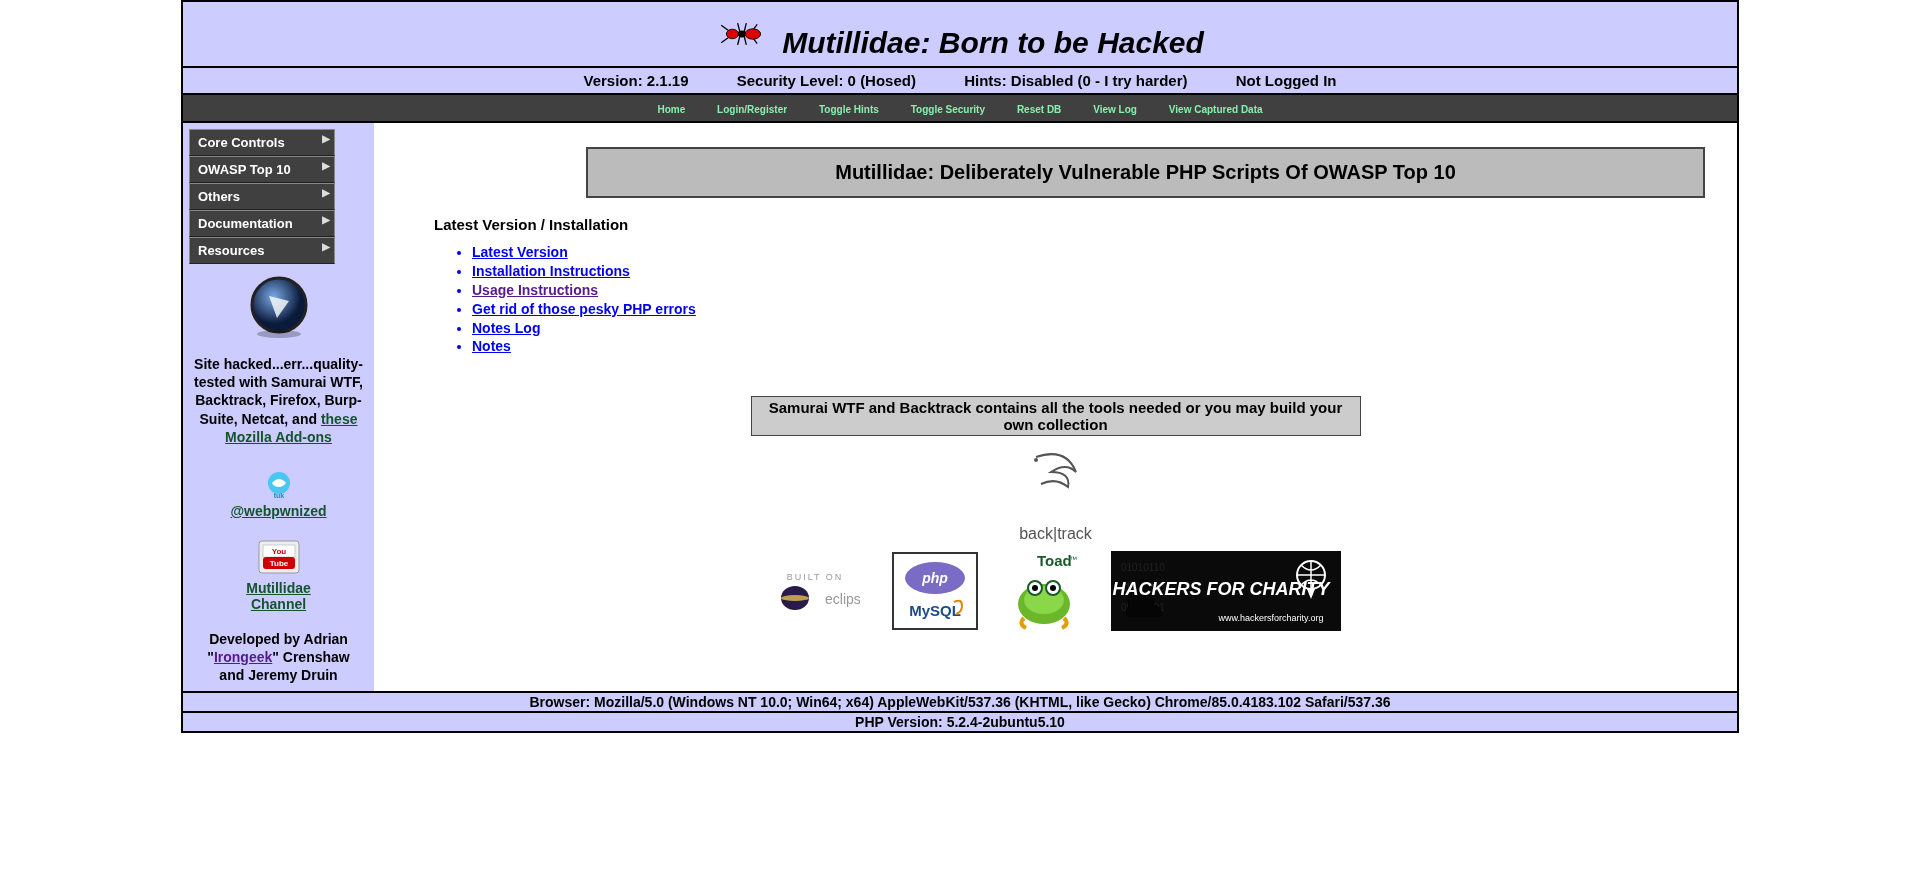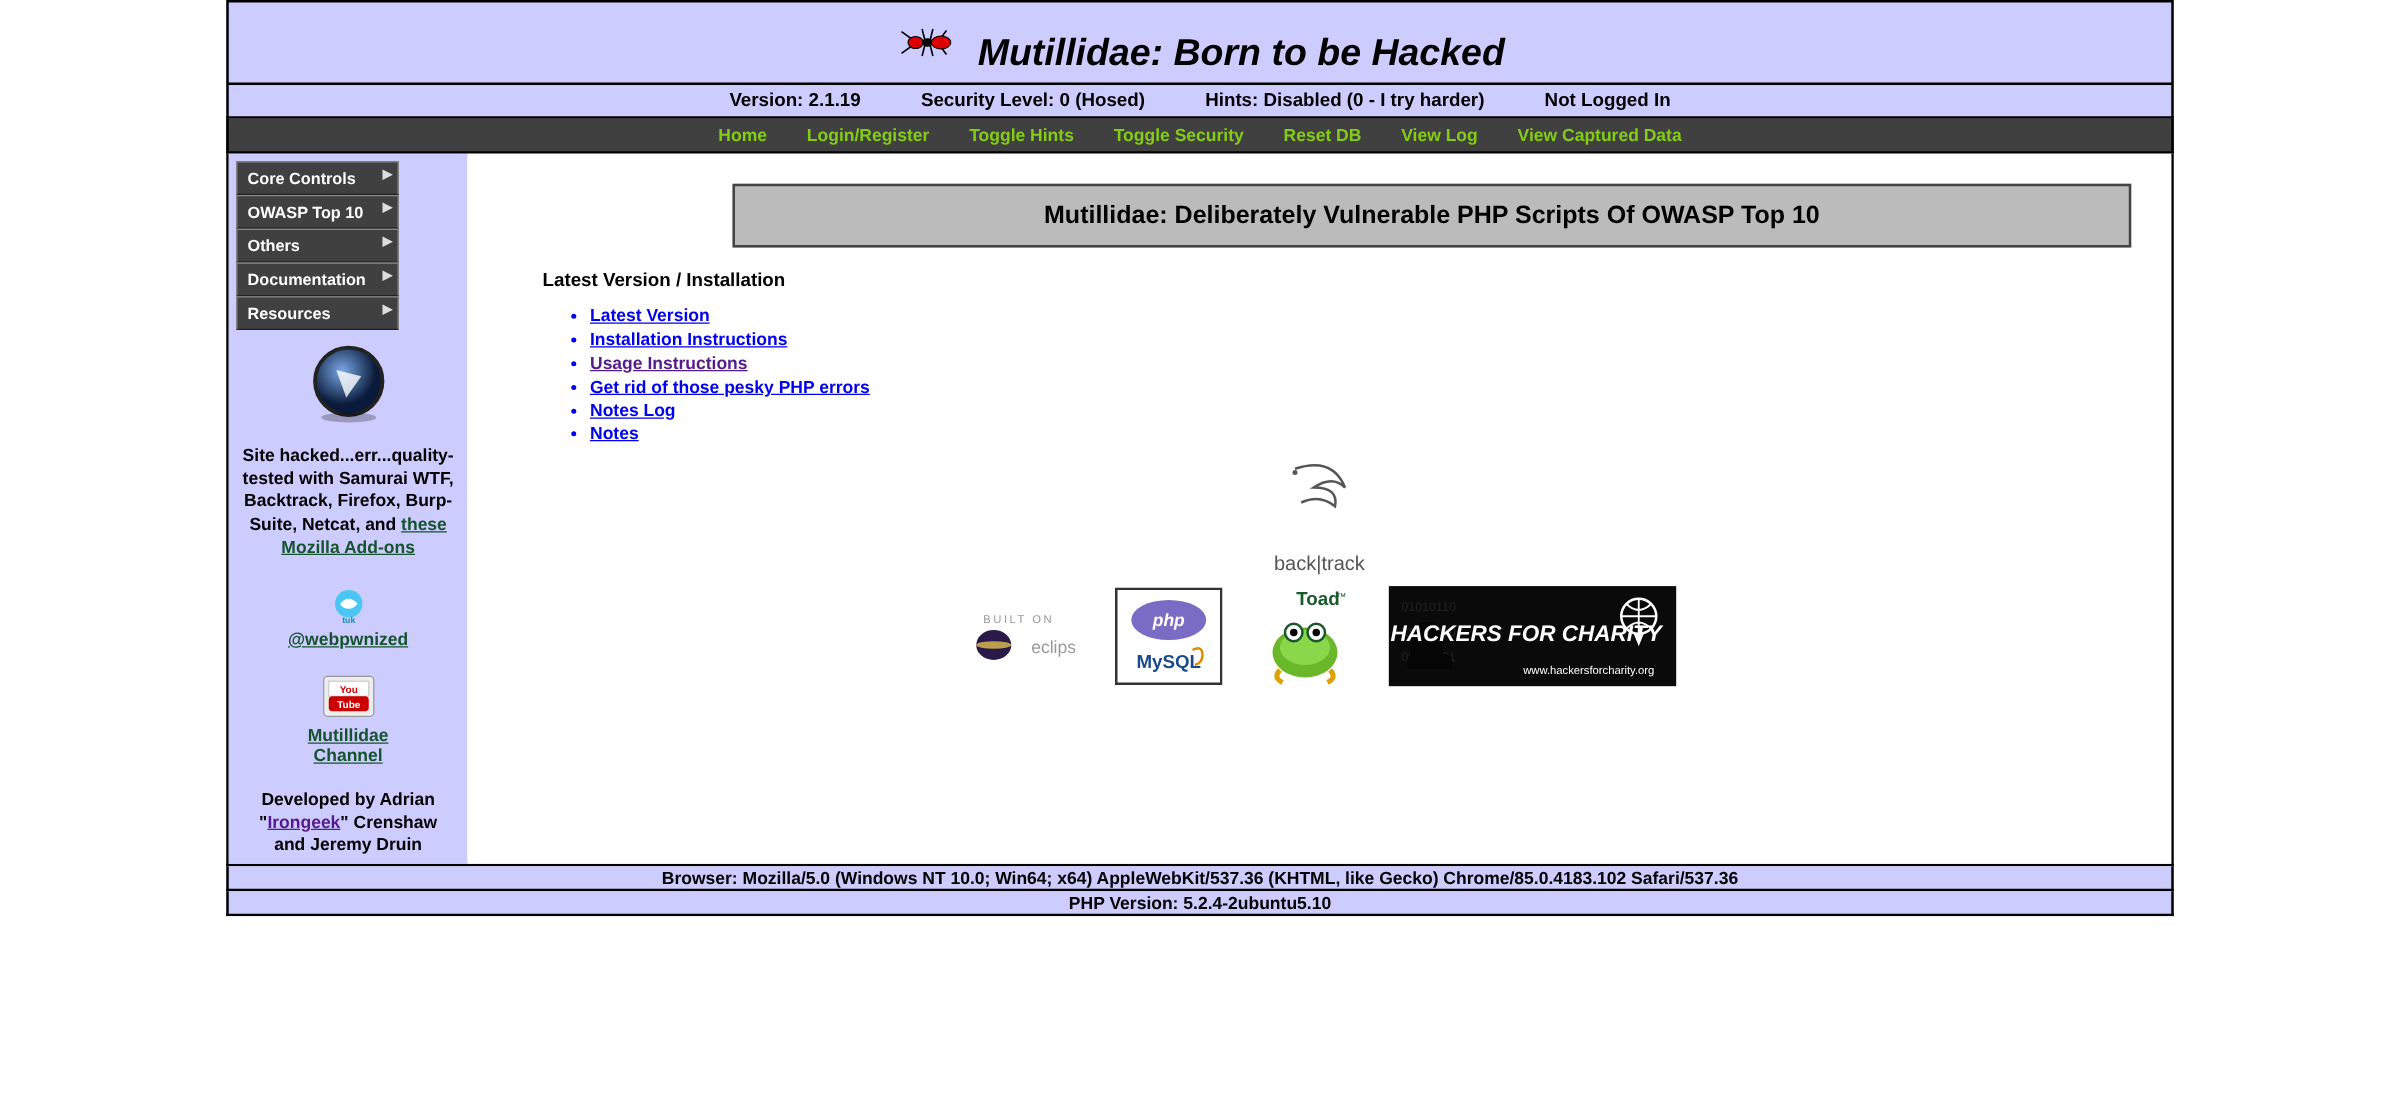--- a/index.html
+++ b/index.html
@@ -7,27 +7,27 @@
 .wrapper { width: 1558px; margin: 0 auto; }
 .header { background: #ccccff; border: 2px solid #000; text-align: center; padding: 6px 0; }
 .header-row { display: flex; align-items: flex-end; justify-content: center; gap: 14px; }
 .title { font-size: 30px; font-weight: bold; font-style: italic; }
 .bug-svg { width: 52px; height: 52px; }
 
 .status-bar { background: #ccccff; border: 2px solid #000; border-top: none; text-align: center; padding: 4px 0; font-size: 15px; font-weight: bold; }
 .status-bar span { margin: 0 22px; }
 
 .nav-bar { background: #404040; border: 2px solid #000; border-top: none; text-align: center; padding: 5px 0; }
-.nav-bar a { color: #84cc16; text-decoration: none; font-weight: bold; margin: 0 14px; font-size: 14px; }
+.nav-bar a { color: #86efac; text-decoration: none; font-weight: bold; margin: 0 14px; font-size: 10px; }
 
 .main-row { display: flex; border: 2px solid #000; border-top: none; background: #fff; }
 
 .sidebar { width: 191px; background: #ccccff; padding: 6px; font-size: 14px; text-align: center; font-weight: bold; }
 .menu { text-align: left; }
-.menu-item { position: relative; background: #404040; color: #fff; border: 1px solid #888; border-bottom: 1px solid #222; padding: 5px 8px; font-size: 13px; font-weight: bold; cursor: pointer; width: 130px; }
+.menu-item { position: relative; background: #404040; color: #fff; border: 1px solid #888; border-bottom: 1px solid #222; padding: 5px 8px; font-size: 13px; font-weight: bold; cursor: pointer; width: 146px; }
 .menu-arrow { position: absolute; right: 4px; top: 3px; font-size: 10px; color: #ddd; }
 
 .side-text { margin-top: 12px; font-weight: bold; line-height: 1.3; padding: 0 4px; }
 .side-link { color: #14532d; text-decoration: underline; font-weight: bold; }
 .side-vlink { color: #551a8b; text-decoration: underline; font-weight: bold; }
 
 .owasp-icon { margin-top: 12px; }
 .twitter-icon { margin-top: 24px; }
 .yt-icon { margin-top: 18px; }
 
@@ -149,20 +149,21 @@
     <div class="section-title">Latest Version / Installation</div>
     <ul class="link-list">
       <li><a href="#">Latest Version</a></li>
       <li><a href="#">Installation Instructions</a></li>
       <li><a href="#" class="visited">Usage Instructions</a></li>
       <li><a href="#">Get rid of those pesky PHP errors</a></li>
       <li><a href="#">Notes Log</a></li>
       <li><a href="#">Notes</a></li>
     </ul>
 
+    <div class="tools-banner">Samurai WTF and Backtrack contains all the tools needed or you may build your own collection</div>
 
     <div class="logo-row">
       <div class="cell">
         <svg width="120" height="80" viewBox="0 0 120 80">
           <path d="M40 15 Q70 5 80 30 Q70 20 55 30 Q75 30 72 45 Q60 35 45 42" fill="none" stroke="#555" stroke-width="2"></path>
           <circle cx="40" cy="18" r="2" fill="#555"></circle>
         </svg>
         <div style="font-size:16px;color:#555">back|track</div>
       </div>
     </div>

